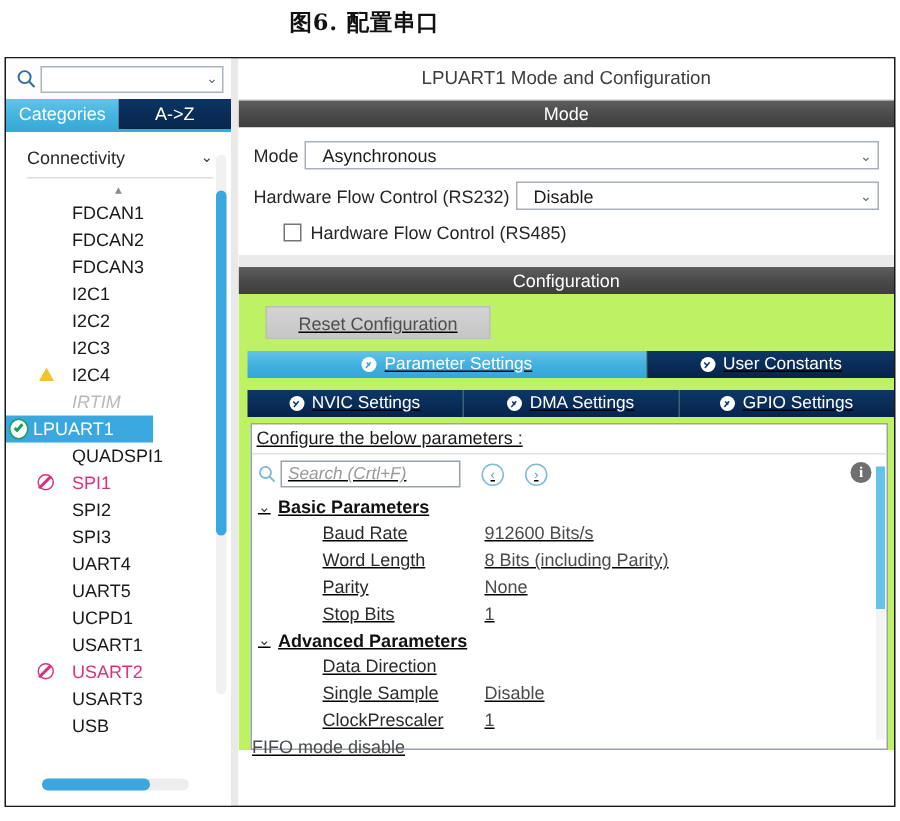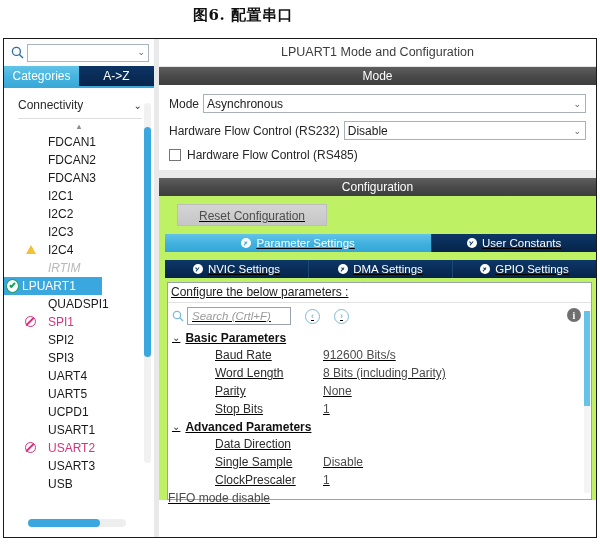--- a/index.html
+++ b/index.html
@@ -153,25 +153,25 @@
     height: 18px; line-height: 18px; text-align: center;
     font-size: 12px; color: #ffffff;
     background: linear-gradient(180deg,#5e5e5e 0%, #4a4a4a 50%, #3e3e3e 100%);
   }
   .mode-body { padding: 9px 10px 8px 10px; background:#fff; }
   .form-row { display: flex; align-items: center; margin-bottom: 8px; }
   .form-row .lbl { font-size: 12px; color: #262626; margin-right: 4px; white-space: nowrap; }
   .combo {
     flex: 1; height: 19px; border: 1px solid #a9b0b8; background: #fff;
     display: flex; align-items: center; box-sizing: border-box;
-    font-size: 12px; color: #1c1c1c; padding-left: 3px;
+    font-size: 12px; color: #1c1c1c; padding-left: 11px;
   }
   .combo .val { flex: 1; }
   .combo .chev { font-size: 9px; color: #5a6570; margin-right: 4px; }
-  .check-row { display: flex; align-items: center; margin-top: 2px;}
+  .check-row { display: flex; align-items: center; margin-left: 20px; margin-top: 2px;}
   .cbox {
     width: 10px; height: 10px; border: 1px solid #767676; background:#fff;
     margin-right: 6px;
   }
   .check-row .lbl { font-size: 12px; color: #262626; }
 
   .gray-gap { height: 8px; background: #eaeaea; }
 
   .cfg-body { background: #bef264; padding: 8px 0 0 6px; text-decoration: underline; }
   .reset-btn {
@@ -228,21 +228,21 @@
   .configure-line {
     font-size: 12px; color: #1c1c1c; padding: 2px 0 3px 3px;
     border-bottom: 1px solid #e2e2e2;
   }
   .searchbar2 {
     display: flex; align-items: center; padding: 4px 0 4px 4px;
     position: relative;
   }
   .searchbar2 .sicon { color:#7ab8d8; margin-right: 3px; display:flex; }
   .sinput {
-    width: 104px; height: 18px; border: 1px solid #9aa3ab; background: #fff;
+    width: 120px; height: 18px; border: 1px solid #9aa3ab; background: #fff;
     font-size: 11.5px; font-style: italic; color: #9a9a9a;
     display:flex; align-items:center; padding-left: 4px; box-sizing:border-box;
   }
   .navbtn {
     width: 15px; height: 15px; border-radius: 50%;
     border: 1px solid #7fb8d8; color: #5b9dc4;
     display: flex; align-items: center; justify-content: center;
     font-size: 9px; margin-left: 14px; box-sizing: border-box;
   }
   .info-ico {

